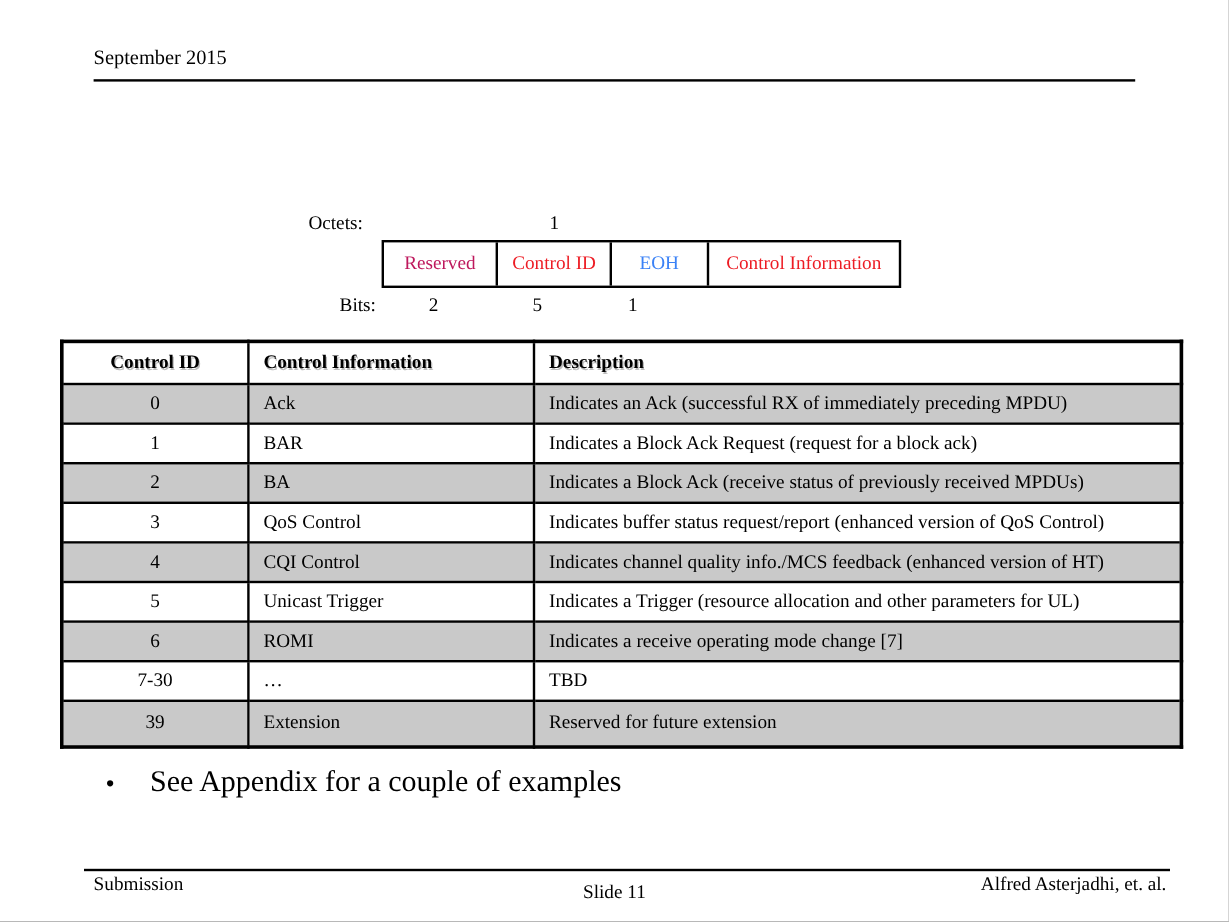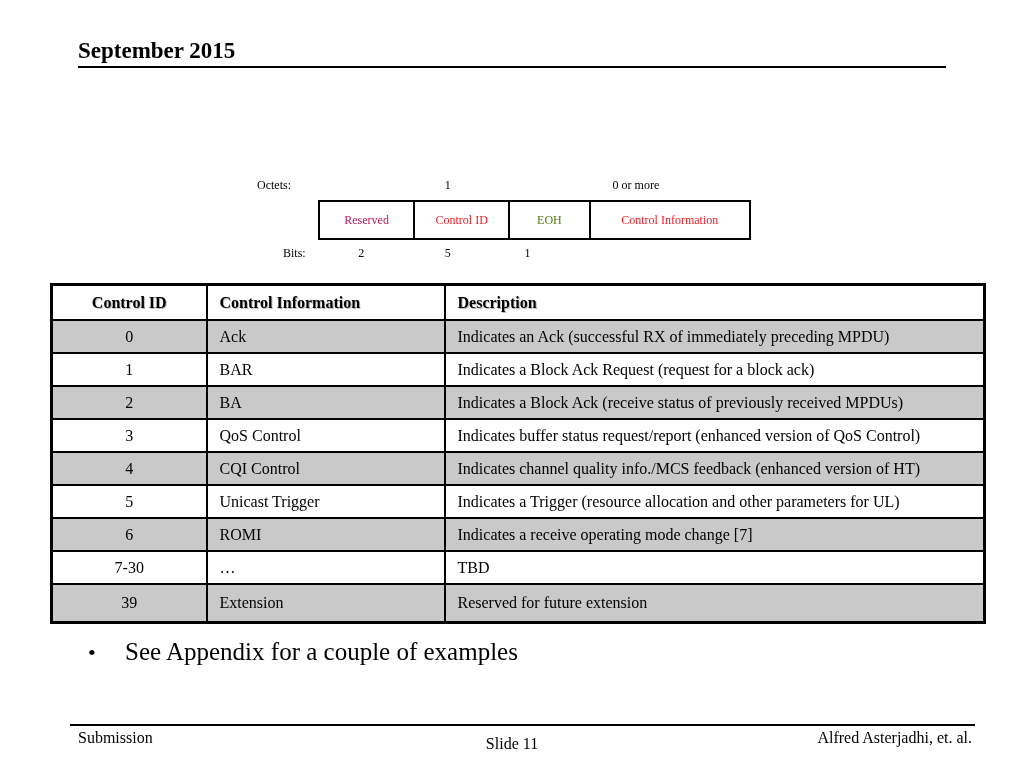--- a/index.html
+++ b/index.html
@@ -2,28 +2,28 @@
 <html><head>
 <meta charset="utf-8">
 <style>
   html,body { margin:0; padding:0; background:#888; }
   .slide {
     position:relative; width:1024px; height:768px; background:#ffffff;
     font-family:"Liberation Serif","DejaVu Serif",serif; color:#000;
     overflow:hidden; margin:0 auto;
   }
   
-  .hdr-left  { position:absolute; left:78px;  top:38px; font-size:23px; font-weight:bold;text-align:right; }
+  .hdr-left  { position:absolute; left:78px;  top:38px; font-size:17px; font-weight:normal;text-align:right; }
   .hdr-right { position:absolute; right:79px; top:38px; font-size:23px; font-weight:bold; }
   .hdr-line  { position:absolute; left:78px; top:66px; width:868px; height:2px; background:#000; }
   
   .title { position:absolute; left:0; top:88px; width:100%; text-align:center;
            font-size:35px; font-weight:bold; }
   
-  .fd { position:absolute; left:318px; top:178px; width:390px; font-size:12px; }
+  .fd { position:absolute; left:318px; top:178px; width:390px; font-size:16px; }
   .fd-row { display:flex; }
   .fd-c1{width:96px;} .fd-c2{width:96px;} .fd-c3{width:81px;} .fd-c4{width:160px;}
   .fd-num { text-align:center; }
   .fd-octets { height:20px; }
   .fd-label-octets { position:absolute; left:-61px; top:0; }
   .fd-boxes { display:flex; border:2px solid #000; margin-top:2px; box-sizing:border-box; width:433px; }
   .fd-box { height:36px; display:flex; align-items:center; justify-content:center;
             border-right:2px solid #000; box-sizing:border-box; }
   .fd-box:last-child { border-right:none; }
   .fd-bits { margin-top:6px; position:relative; }
@@ -58,26 +58,25 @@
   <div class="hdr-left">September 2015</div>
   <div class="hdr-line"></div>
 
 
   <div class="fd">
     <span class="fd-label-octets">Octets:</span>
     <div class="fd-row fd-octets">
       <div class="fd-c1 fd-num"></div>
       <div class="fd-c2 fd-num">1</div>
       <div class="fd-c3 fd-num"></div>
-      <div class="fd-c4 fd-num">0 or more</div>
     </div>
     <div class="fd-boxes">
       <div class="fd-box fd-c1" style="color: #be185d;">Reserved</div>
       <div class="fd-box fd-c2" style="color: rgb(237, 28, 36);">Control ID</div>
-      <div class="fd-box fd-c3" style="color: #4d7c0f;">EOH</div>
+      <div class="fd-box fd-c3" style="color: #3b82f6;">EOH</div>
       <div class="fd-box fd-c4" style="color: rgb(237, 28, 36);">Control Information</div>
     </div>
     <div class="fd-row fd-bits">
       <span class="fd-label-bits">Bits:</span>
       <div class="fd-c1 fd-num">2</div>
       <div class="fd-c2 fd-num">5</div>
       <div class="fd-c3 fd-num">1</div>
       <div class="fd-c4 fd-num"></div>
     </div>
   </div>

